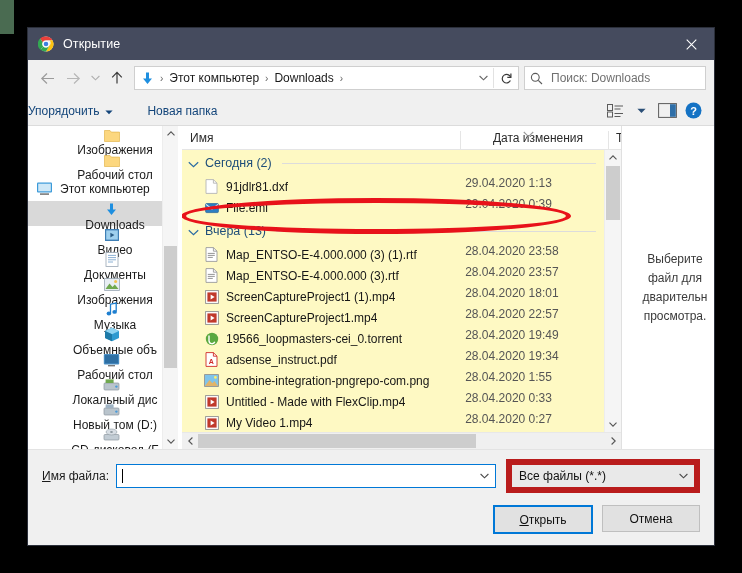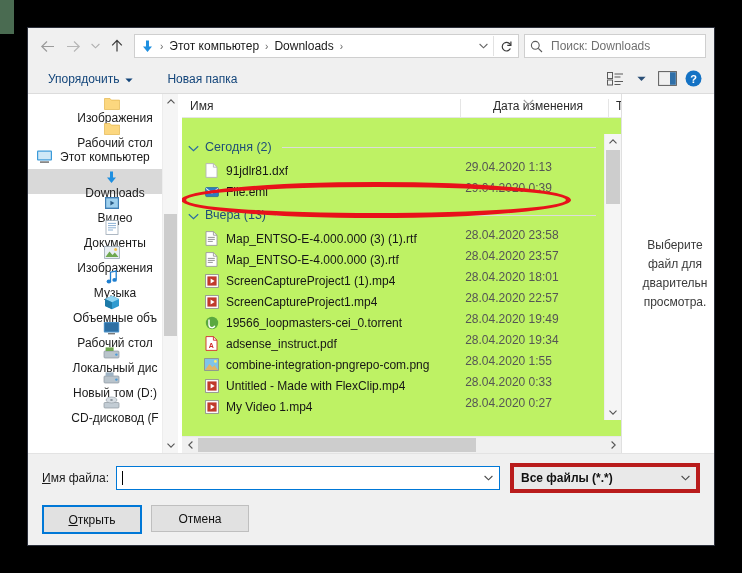--- a/index.html
+++ b/index.html
@@ -40,21 +40,21 @@
   .addr-spacer{flex:1;}
   .addr-chev{width:20px;display:flex;align-items:center;justify-content:center;}
   .addr-refresh{width:24px;height:20px;display:flex;align-items:center;justify-content:center;border-left:1px solid #e2e2e2;}
   .searchbox{
     width:180px;height:22px;background:#fff;border:1px solid #cfcfcf;margin-left:5px;
     display:flex;align-items:center;flex:none;
   }
   .search-ph{font-size:12px;color:#707070;margin-left:6px;white-space:nowrap;}
 
   
-  .toolbar{height:29px;background:#f0f0f0;display:flex;align-items:center;padding:0 8px 0 20px;flex:none;
+  .toolbar{height:29px;background:#f0f0f0;display:flex;align-items:center;padding:0 8px 0 0;flex:none;
            border-bottom:1px solid #dcdcdc;}
   .tool-item{font-size:12px;color:#13457a;display:flex;align-items:center;white-space:nowrap;}
   .tool-item.second{margin-left:34px;}
   .tb-caret{margin-left:6px;}
   .toolbar .tb-spacer{flex:1;}
   .tool-ico{width:26px;height:22px;display:flex;align-items:center;justify-content:center;}
 
   
   .bodyrow{flex:1;display:flex;background:#fff;min-height:0;}
 
@@ -66,21 +66,21 @@
   .side-ico{width:17px;height:17px;margin-right:7px;flex:none;display:flex;align-items:center;justify-content:center;}
   .side-label{font-size:12px;color:#1a1a1a;}
   .side-scroll{position:absolute;right:0;top:0;width:15px;height:100%;background:#f5f5f5;border-left:1px solid #ededed;}
   .sb-arrow{height:15px;display:flex;align-items:center;justify-content:center;}
   .sb-thumb{position:absolute;left:1px;width:13px;background:#cdcdcd;}
 
   
   .splitter{width:4px;background:#fff;flex:none;}
 
   
-  .filepane{flex:1;display:flex;flex-direction:column;min-width:0;background:#bef264;position:relative;gap:16px;}
+  .filepane{flex:1;display:flex;flex-direction:column;min-width:0;background:#fef9c3;position:relative;}
   .col-head{height:23px;display:flex;align-items:flex-end;flex:none;border-bottom:1px solid #e5e5e5;background:#fff;}
   .ch{font-size:12px;color:#2b2b2b;padding-bottom:4px;position:relative;white-space:nowrap;overflow:hidden;}
   .ch.name{width:270px;padding-left:8px;}
   .ch.date{width:140px;padding-left:7px;border-left:1px solid #e5e5e5;position:relative;text-align:center;}
   .ch.type{flex:1;padding-left:7px;border-left:1px solid #e5e5e5;}
   .sortmark{position:absolute;left:62px;top:-4px;}
 
   .listwrap{flex:1;display:flex;min-height:0;}
   .listarea{flex:1;position:relative;overflow:hidden;min-width:0;}
   .grouphdr{height:26px;display:flex;align-items:center;padding-left:6px;}
@@ -108,42 +108,62 @@
 
   
   .footer{flex:none;background:#f0f0f0;padding:9px 14px 11px 14px;border-top:1px solid #e3e3e3;}
   .frow1{display:flex;align-items:center;}
   .fn-label{font-size:12px;color:#1a1a1a;margin-right:7px;white-space:nowrap;}
   .fn-label u{text-decoration:underline;}
   .fn-combo{flex:1;height:22px;background:#fff;border:1px solid #0078d7;display:flex;align-items:center;min-width:0;}
   .caret-bar{width:1px;height:14px;background:#000;margin-left:5px;}
   .fn-val{font-size:12px;color:#111;margin-left:2px;}
   .combo-chev{width:22px;display:flex;align-items:center;justify-content:center;flex:none;}
-  .type-combo{width:182px;height:22px;background:#e9e9e9;border:4px solid #b91c1c;margin-left:10px;
-              display:flex;align-items:center;flex:none;font-weight:bold;}
+  .type-combo{width:182px;height:22px;background:#e9e9e9;border:6px solid #b91c1c;margin-left:10px;
+              display:flex;align-items:center;flex:none;}
   .type-val{font-size:12px;color:#111;margin-left:7px;white-space:nowrap;}
-  .frow2{display:flex;margin-top:12px;}
+  .frow2{display:flex;justify-content:flex-end;margin-top:12px;}
   .btn{width:96px;height:25px;font-size:12px;color:#111;display:flex;align-items:center;justify-content:center;
        background:#e1e1e1;border:1px solid #bfbfbf;}
   .btn.primary{background:#e1e1e1;border:2px solid #0078d7;}
   .btn.second{margin-left:9px;}
   .btn u{text-decoration:underline;}
 
   
   .annot{position:absolute;left:-1px;top:48px;width:390px;height:36px;border:5px solid #e8121a;
          border-radius:50%;pointer-events:none;box-sizing:border-box;}
 </style>
 </head>
 <body>
 
 <div class="backdrop"></div>
 <div class="green-edge"></div>
 
 <div class="window">
 
+  <div class="titlebar">
+    <div class="chrome-ico">
+      <svg width="16" height="16" viewBox="0 0 16 16">
+        <circle cx="8" cy="8" r="7.5" fill="#f1f1f1"></circle>
+        <path d="M8 .5a7.5 7.5 0 0 1 6.5 3.75H8A3.75 3.75 0 0 0 4.6 6.2L2.1 2.6A7.48 7.48 0 0 1 8 .5z" fill="#e9403a"></path>
+        <path d="M2.1 2.6 4.6 6.2a3.75 3.75 0 0 0 .5 4.3l-2.6 3.3A7.5 7.5 0 0 1 2.1 2.6z" fill="#33a852"></path>
+        <path d="M14.5 4.25A7.5 7.5 0 0 1 8 15.5l3.3-5.7a3.75 3.75 0 0 0 .2-5.55z" fill="#fcc310"></path>
+        <path d="M8 15.5a7.5 7.5 0 0 1-5.4-1.7l2.6-3.3A3.75 3.75 0 0 0 11.3 9.8z" fill="#33a852"></path>
+        <circle cx="8" cy="8" r="3.1" fill="#fff"></circle>
+        <circle cx="8" cy="8" r="2.3" fill="#3d7fe0"></circle>
+      </svg>
+    </div>
+    <div class="title-text">Открытие</div>
+    <div class="tb-spacer"></div>
+    <div class="close-btn">
+      <svg width="11" height="11" viewBox="0 0 11 11">
+        <path d="M0.7 0.7 L10.3 10.3 M10.3 0.7 L0.7 10.3" stroke="#fff" stroke-width="1.1" fill="none"></path>
+      </svg>
+    </div>
+  </div>
 
   <div class="navbar">
     <div class="navbtn">
       <svg width="15" height="13" viewBox="0 0 15 13">
           <path d="M7 1.5 L1.8 6.5 L7 11.5 M1.8 6.5 H14" stroke="#9b9b9b" stroke-width="1.2" fill="none"></path>
         </svg>
     </div>
     <div class="navbtn">
       <svg width="15" height="13" viewBox="0 0 15 13">
           <path d="M8 1.5 L13.2 6.5 L8 11.5 M13.2 6.5 H1" stroke="#b6b6b6" stroke-width="1.2" fill="none"></path>

